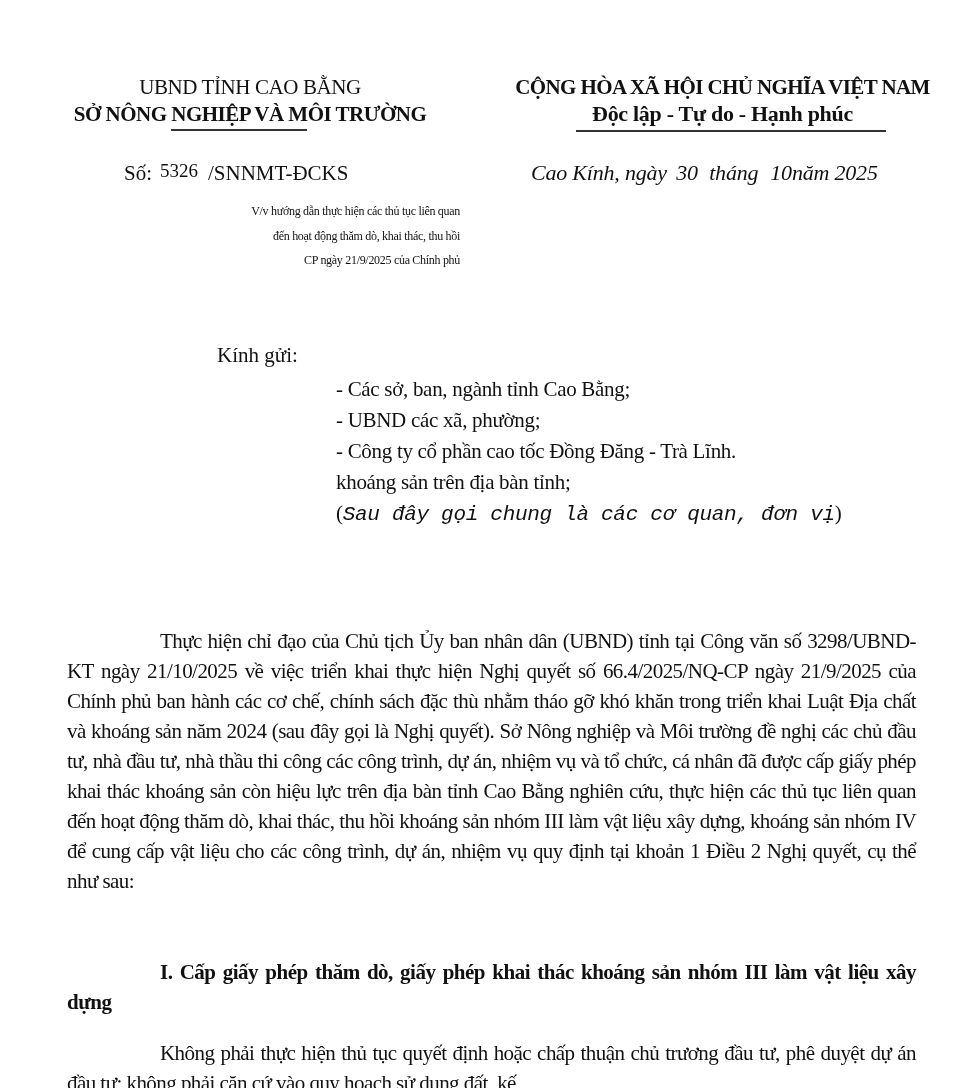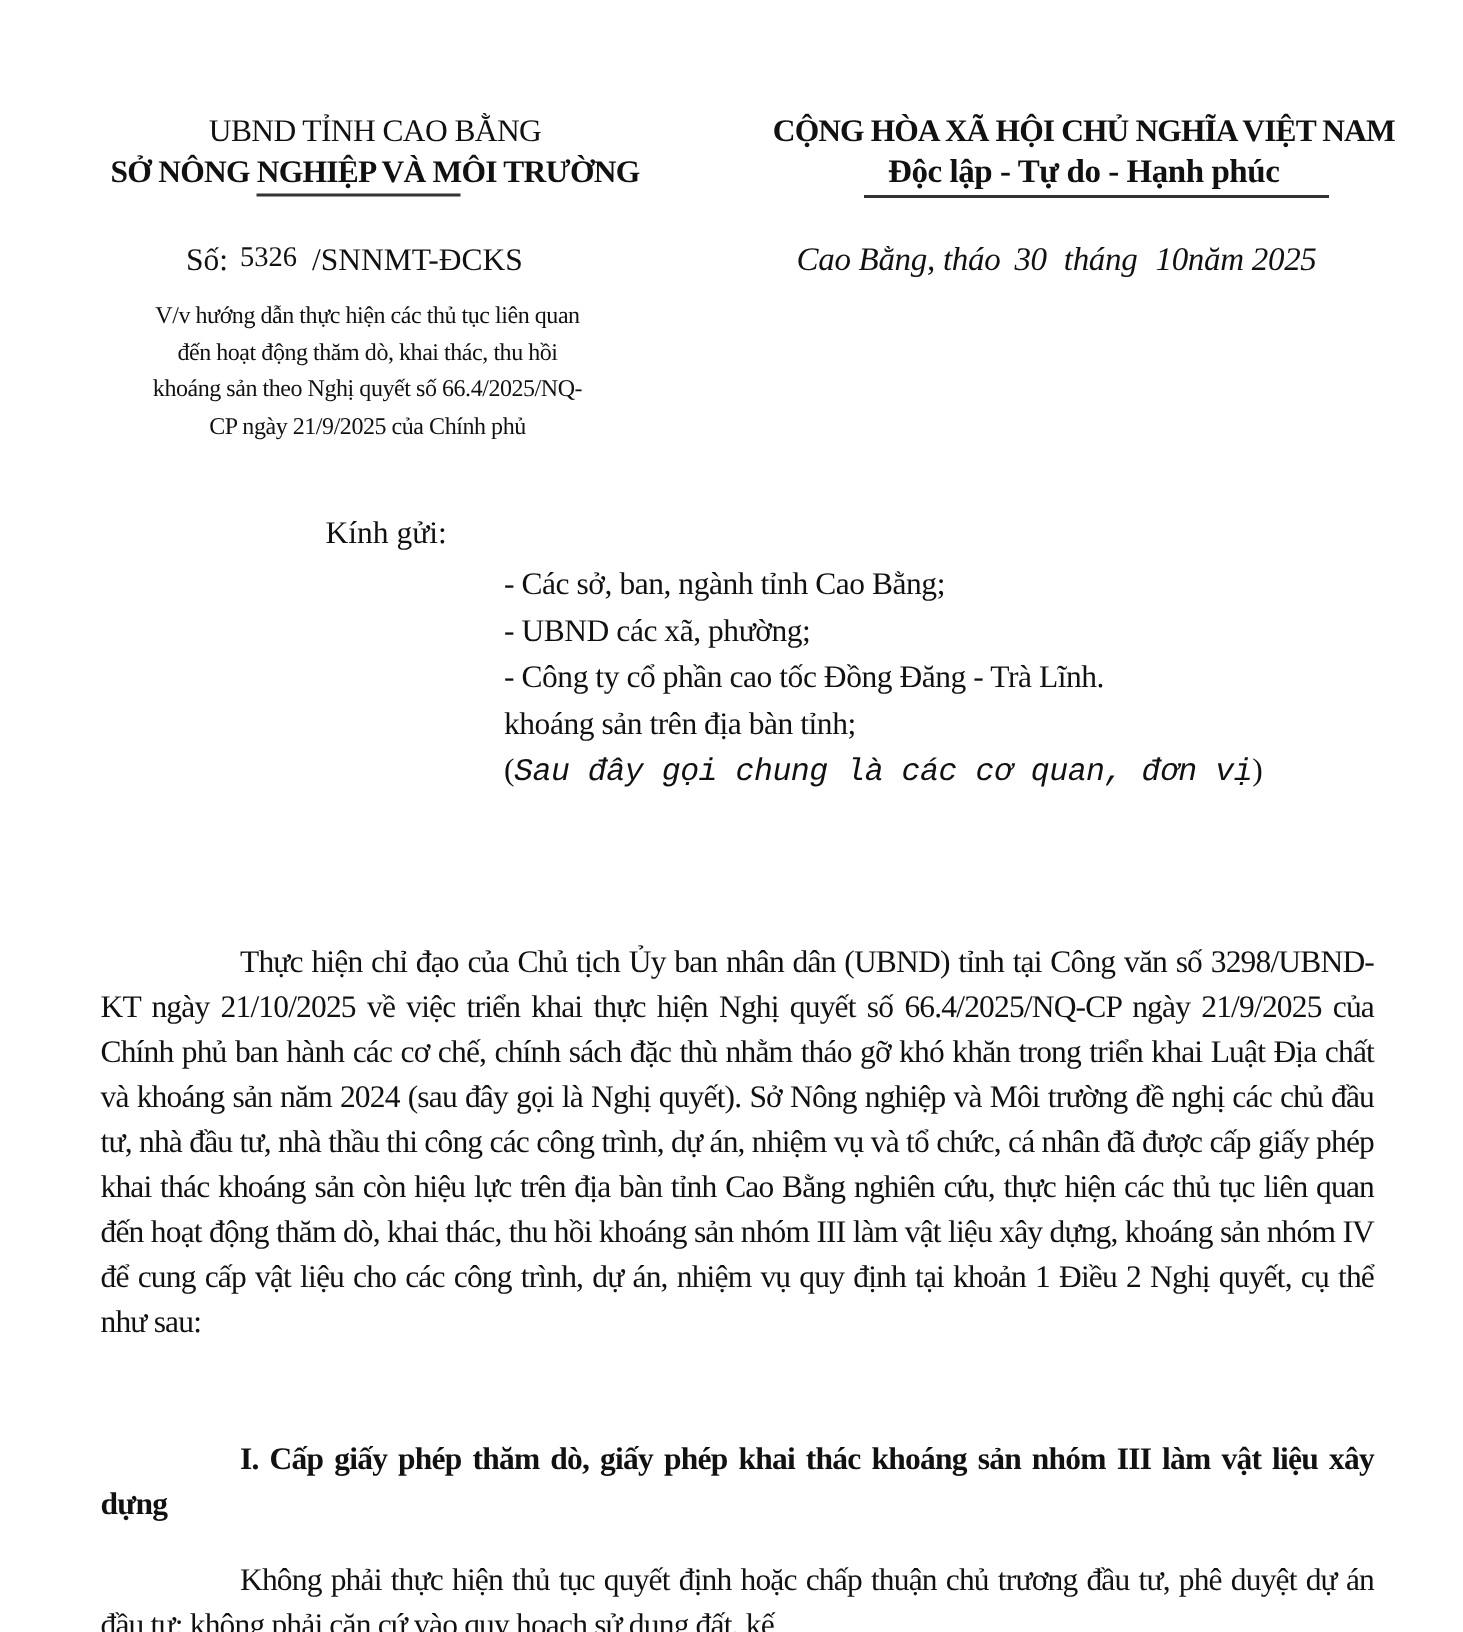--- a/index.html
+++ b/index.html
@@ -102,22 +102,22 @@
     }
     .date-line .dnum { margin: 0 6px 0 4px; }
     .date-line .mnum { margin-left: 12px; }
 
     
     .subject {
       position: absolute;
       left: 30px;
       top: 199px;
       width: 430px;
-      text-align: center;
-      font-size: 16px;
+      text-align: right;
+      font-size: 12px;
       line-height: 24.5px;
       letter-spacing: -0.3px;
     }
 
     
     .kinh-gui {
       position: absolute;
       left: 217px;
       top: 342px;
       font-size: 21px;
@@ -174,29 +174,28 @@
   <div class="l1">CỘNG HÒA XÃ HỘI CHỦ NGHĨA VIỆT NAM</div>
   <div class="l2">Độc lập - Tự do - Hạnh phúc</div>
 </div>
 <div class="rule-right"></div>
 
 <div class="so-line">
   <span>Số:</span><span class="num">5326</span><span>/SNNMT-ĐCKS</span>
 </div>
 
 <div class="date-line">
-  <span>Cao Bằng, tháo</span>
+  <span>Cao Kính, ngày</span>
   <span class="dnum">30</span>
   <span>tháng</span><span class="mnum">10</span><span>năm 2025</span>
 </div>
 
 <div class="subject">
   <div>V/v hướng dẫn thực hiện các thủ tục liên quan</div>
   <div>đến hoạt động thăm dò, khai thác, thu hồi</div>
-  <div>khoáng sản theo Nghị quyết số 66.4/2025/NQ-</div>
   <div>CP ngày 21/9/2025 của Chính phủ</div>
 </div>
 
 <div class="kinh-gui">Kính gửi:</div>
 <div class="recipients">
   <div>- Các sở, ban, ngành tỉnh Cao Bằng;</div>
   <div>- UBND các xã, phường;</div>
   <div>- Công ty cổ phần cao tốc Đồng Đăng - Trà Lĩnh.</div>
   <div>khoáng sản trên địa bàn tỉnh;</div>
   <div class="note"><span>(</span><em>Sau đây gọi chung là các cơ quan, đơn vị</em><span>)</span></div>

